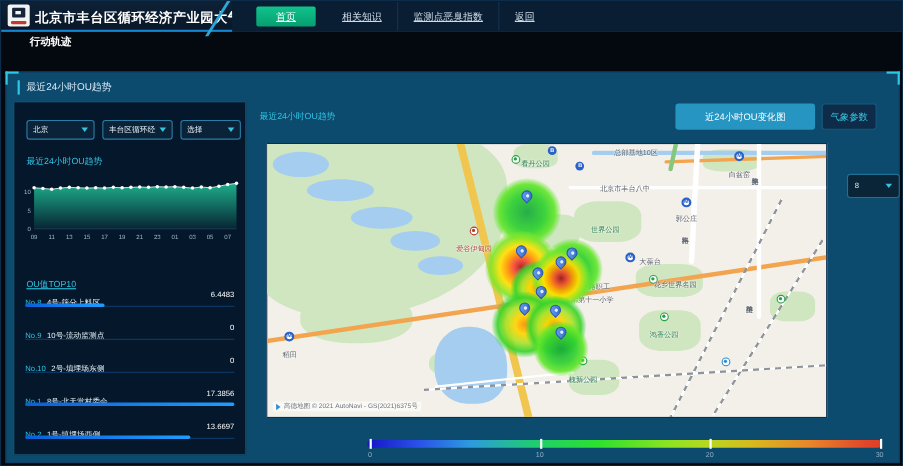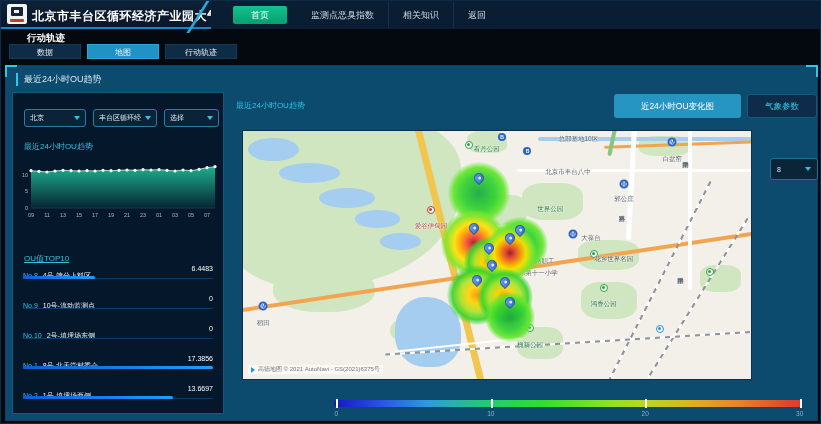--- a/index.html
+++ b/index.html
@@ -9,21 +9,21 @@
   
   .hdr { position:absolute; left:0; top:0; width:100%; height:28px;
          background:linear-gradient(180deg,#0e2136,#091729); border-bottom:2px solid #1385d0; z-index:20; }
   .logo { position:absolute; left:6px; top:3px; width:20px; height:20px; background:#f2f3f5; border-radius:2px; }
   .logo-glyph { position:absolute; left:4px; top:3px; width:12px; height:9px; background:#16243a; border-radius:1px; }
   .logo-glyph::after { content:""; position:absolute; left:3px; top:3px; width:5px; height:3px; background:#f2f3f5; }
   .logo-sub { position:absolute; left:3px; bottom:2px; width:14px; height:3px; background:#c23b2e; border-radius:1px; }
   .app-title { position:absolute; left:31px; top:7px; font-size:12px; font-weight:bold; color:#ffffff; letter-spacing:.5px; white-space:nowrap; }
   .hdr-slash { position:absolute; left:196px; top:-2px; width:3px; height:34px; background:#2aa7d8; transform:skewX(-32deg); }
   .hdr-nav { position:absolute; left:210px; top:0; right:0; height:28px; display:flex; align-items:center; background:#0a1e33; padding-left:12px; }
-  .nav-item { color:#cfdbe6; font-size:9px; padding:0 14px; line-height:26px; cursor:pointer; white-space:nowrap; }
+  .nav-item { color:#cfdbe6; font-size:9px; padding:0 14px; line-height:26px; cursor:pointer; white-space:nowrap;text-decoration:underline; }
   .nav-item + .nav-item { border-left:1px solid #16314c; }
   .nav-item.active { background:linear-gradient(180deg,#10c28c,#089f70); color:#fff; border-radius:2px;
                      line-height:18px; margin:0 10px; padding:0 18px; border-left:none !important; }
   .nav-item.active + .nav-item { border-left:none; }
 
   
   .sys-label { position:absolute; left:26px; top:31px; font-size:9.5px; font-weight:bold; color:#ffffff; z-index:10; }
   .tabs { position:absolute; left:8px; top:43px; display:flex; gap:6px; z-index:10; }
   .tab { width:72px; height:15px; background:#0f2c46; color:#e6eef5; font-size:8px; text-align:center;
          line-height:15px; cursor:pointer; border:1px solid #143a58; }
@@ -59,21 +59,21 @@
   .tval  { position:absolute; right:0; top:1px; color:#ffffff; font-size:7px; }
   .ttrack{ position:absolute; left:0; right:0; top:14px; height:1px; background:#0d3a66; }
   .tbar  { position:absolute; left:0; top:12px; height:3px; border-radius:2px;
            background:linear-gradient(90deg,#0b5fd6,#1e9dff); }
 
   
   .right-title { position:absolute; left:230px; top:34px; font-size:8px; color:#2fc3e2; }
   .btn { position:absolute; top:28px; height:24px; border-radius:3px; font-size:8.5px; text-align:center;
          line-height:24px; cursor:pointer; }
   .btn-change { left:608px; width:127px; background:#2695c2; color:#ffffff; }
-  .btn-weather { left:741px; width:70px; background:#0e2c49; border:1px solid #155a7e; color:#39c8e0; line-height:22px;font-family:Liberation Serif, serif; }
+  .btn-weather { left:741px; width:50px; background:#0e2c49; border:1px solid #155a7e; color:#39c8e0; line-height:22px;font-family:Liberation Serif, serif; }
   .layer-select { position:absolute; left:764px; top:92px; width:48px; height:22px; border:1px solid #1f6f96;
                   background:#0a2438; border-radius:3px; color:#dfeaf2; font-size:7px; display:flex;
                   align-items:center; justify-content:space-between; padding:0 6px; cursor:pointer; }
 
   
   .map { position:absolute; left:236px; top:64px; width:510px; height:250px; background:#f3f0e9;
          overflow:hidden; border:1px solid #0c2f4f; cursor:grab; }
   .park  { position:absolute; background:#cfe6c0; }
   .water { position:absolute; background:#a5cdf0; }
   .road  { position:absolute; border-radius:3px; }
@@ -123,32 +123,27 @@
 
   <div class="hdr">
     <div class="logo">
       <div class="logo-glyph"></div>
       <div class="logo-sub"></div>
     </div>
     <div class="app-title">北京市丰台区循环经济产业园大气恶臭状况实时</div>
     <div class="hdr-slash"></div>
     <div class="hdr-nav">
         <div class="nav-item active">首页</div>
+        <div class="nav-item">相关知识</div>
         <div class="nav-item">监测点恶臭指数</div>
-        <div class="nav-item">相关知识</div>
         <div class="nav-item">返回</div>
       </div>
   </div>
 
   <div class="sys-label">行动轨迹</div>
-  <div class="tabs">
-      <div class="tab">数据</div>
-      <div class="tab active">地图</div>
-      <div class="tab">行动轨迹</div>
-    </div>
 
   <div class="outer-panel">
     <div class="outer-title">最近24小时OU趋势</div>
 
     <div class="left-box">
       <div class="selects">
           <div class="select" style="width: 62px;">
             <span class="val">北京</span>
             <span class="chev"></span>
           </div>

